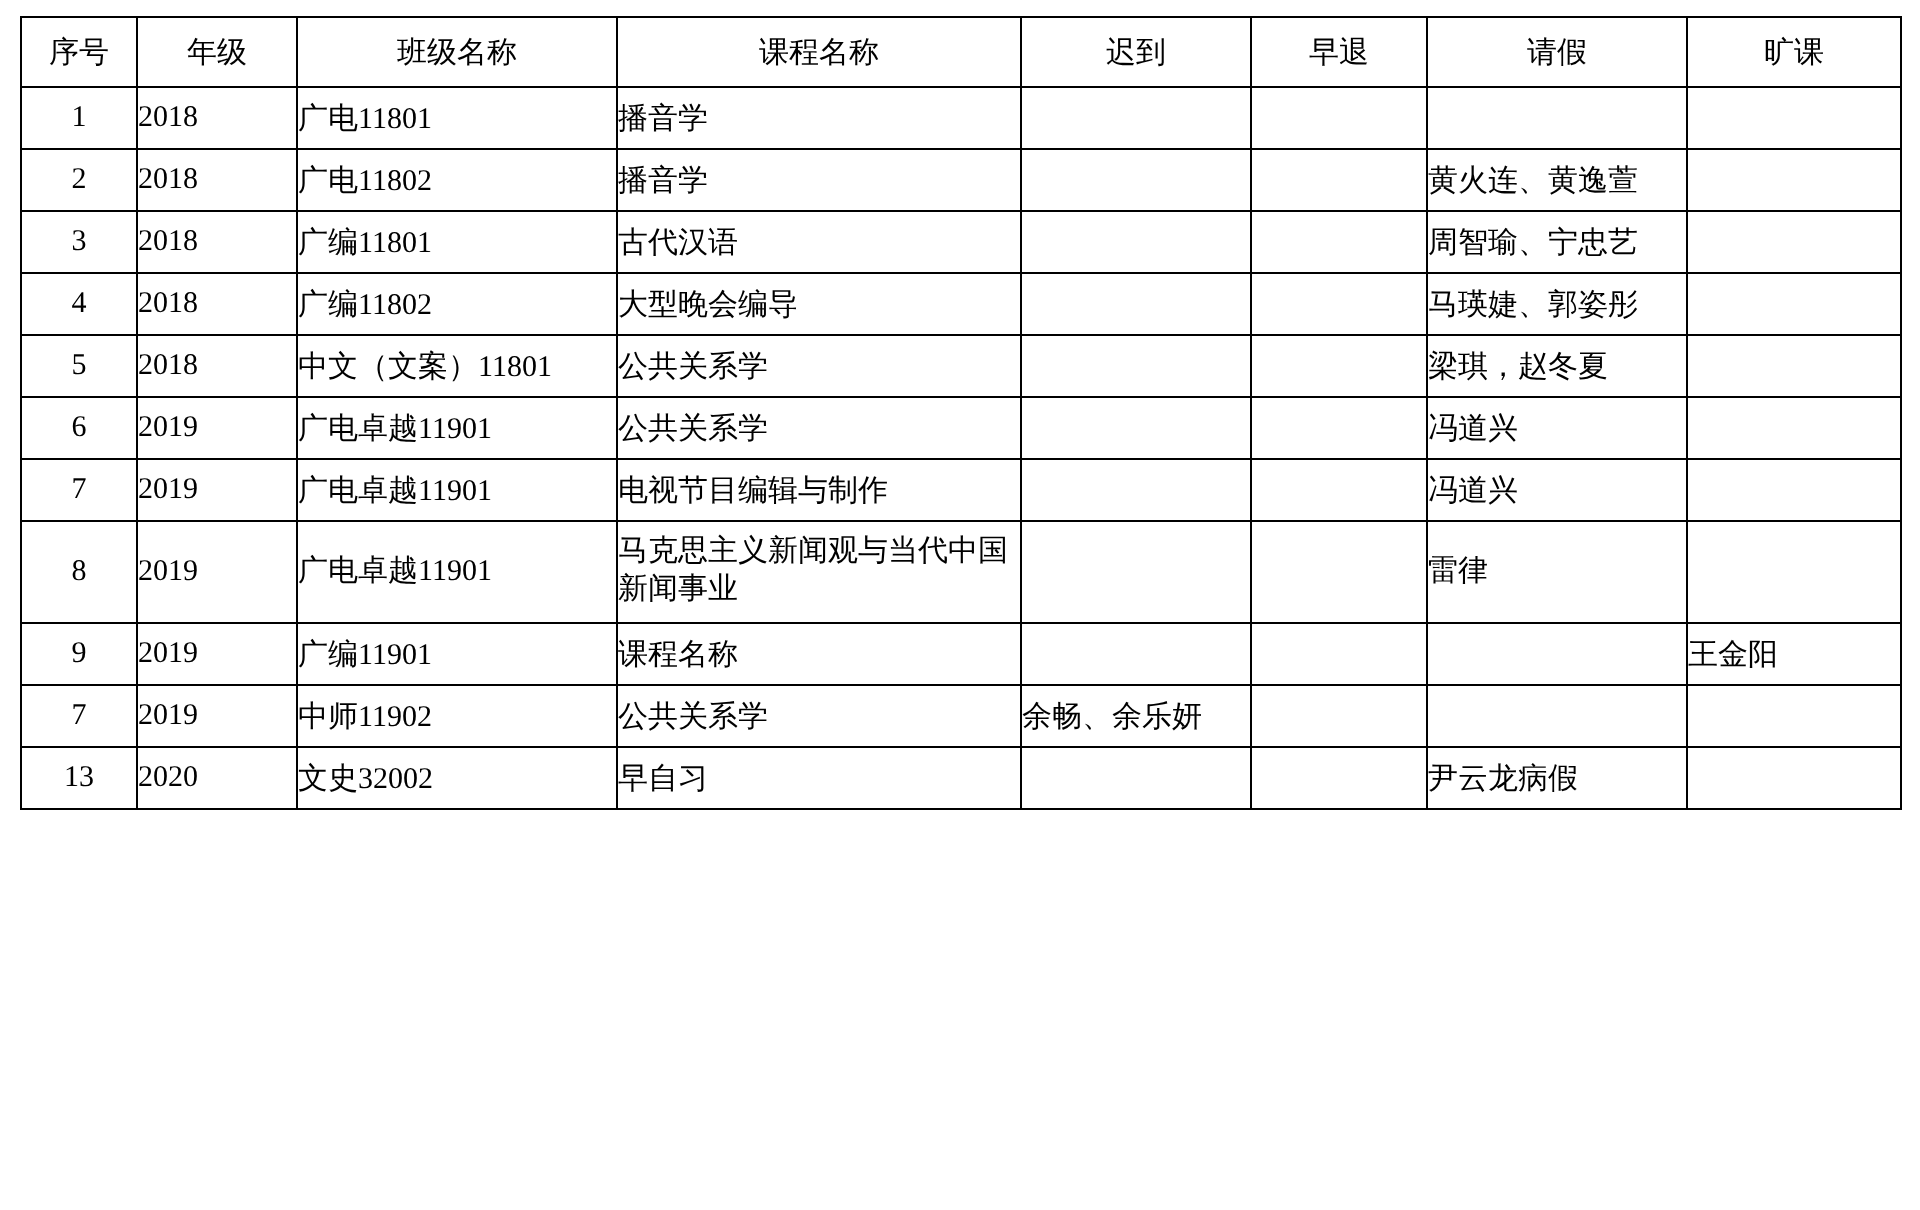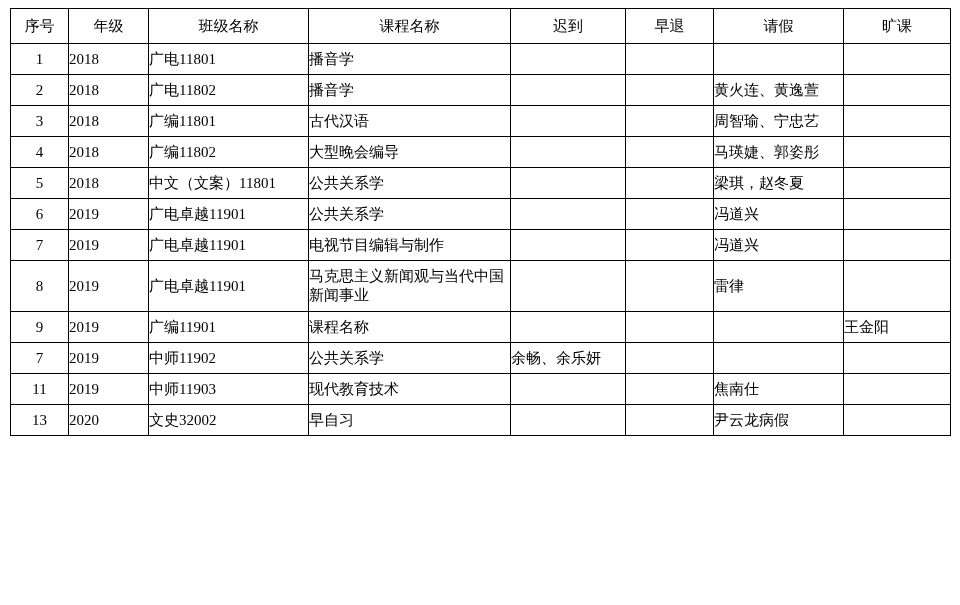--- a/index.html
+++ b/index.html
@@ -189,30 +189,20 @@
           <td class="cell c-num">7</td>
           <td class="cell c-year">2019</td>
           <td class="cell c-left">中师11902</td>
           <td class="cell c-left wrap">公共关系学</td>
           <td class="cell c-left">余畅、余乐妍</td>
           <td class="cell c-left"></td>
           <td class="cell c-left"></td>
           <td class="cell c-left"></td>
         </tr>
         <tr>
-          <td class="cell c-num">11</td>
-          <td class="cell c-year">2019</td>
-          <td class="cell c-left">中师11903</td>
-          <td class="cell c-left wrap">现代教育技术</td>
-          <td class="cell c-left"></td>
-          <td class="cell c-left"></td>
-          <td class="cell c-left">焦南仕</td>
-          <td class="cell c-left"></td>
-        </tr>
-        <tr>
           <td class="cell c-num">13</td>
           <td class="cell c-year">2020</td>
           <td class="cell c-left">文史32002</td>
           <td class="cell c-left wrap">早自习</td>
           <td class="cell c-left"></td>
           <td class="cell c-left"></td>
           <td class="cell c-left">尹云龙病假</td>
           <td class="cell c-left"></td>
         </tr>
       </tbody>

